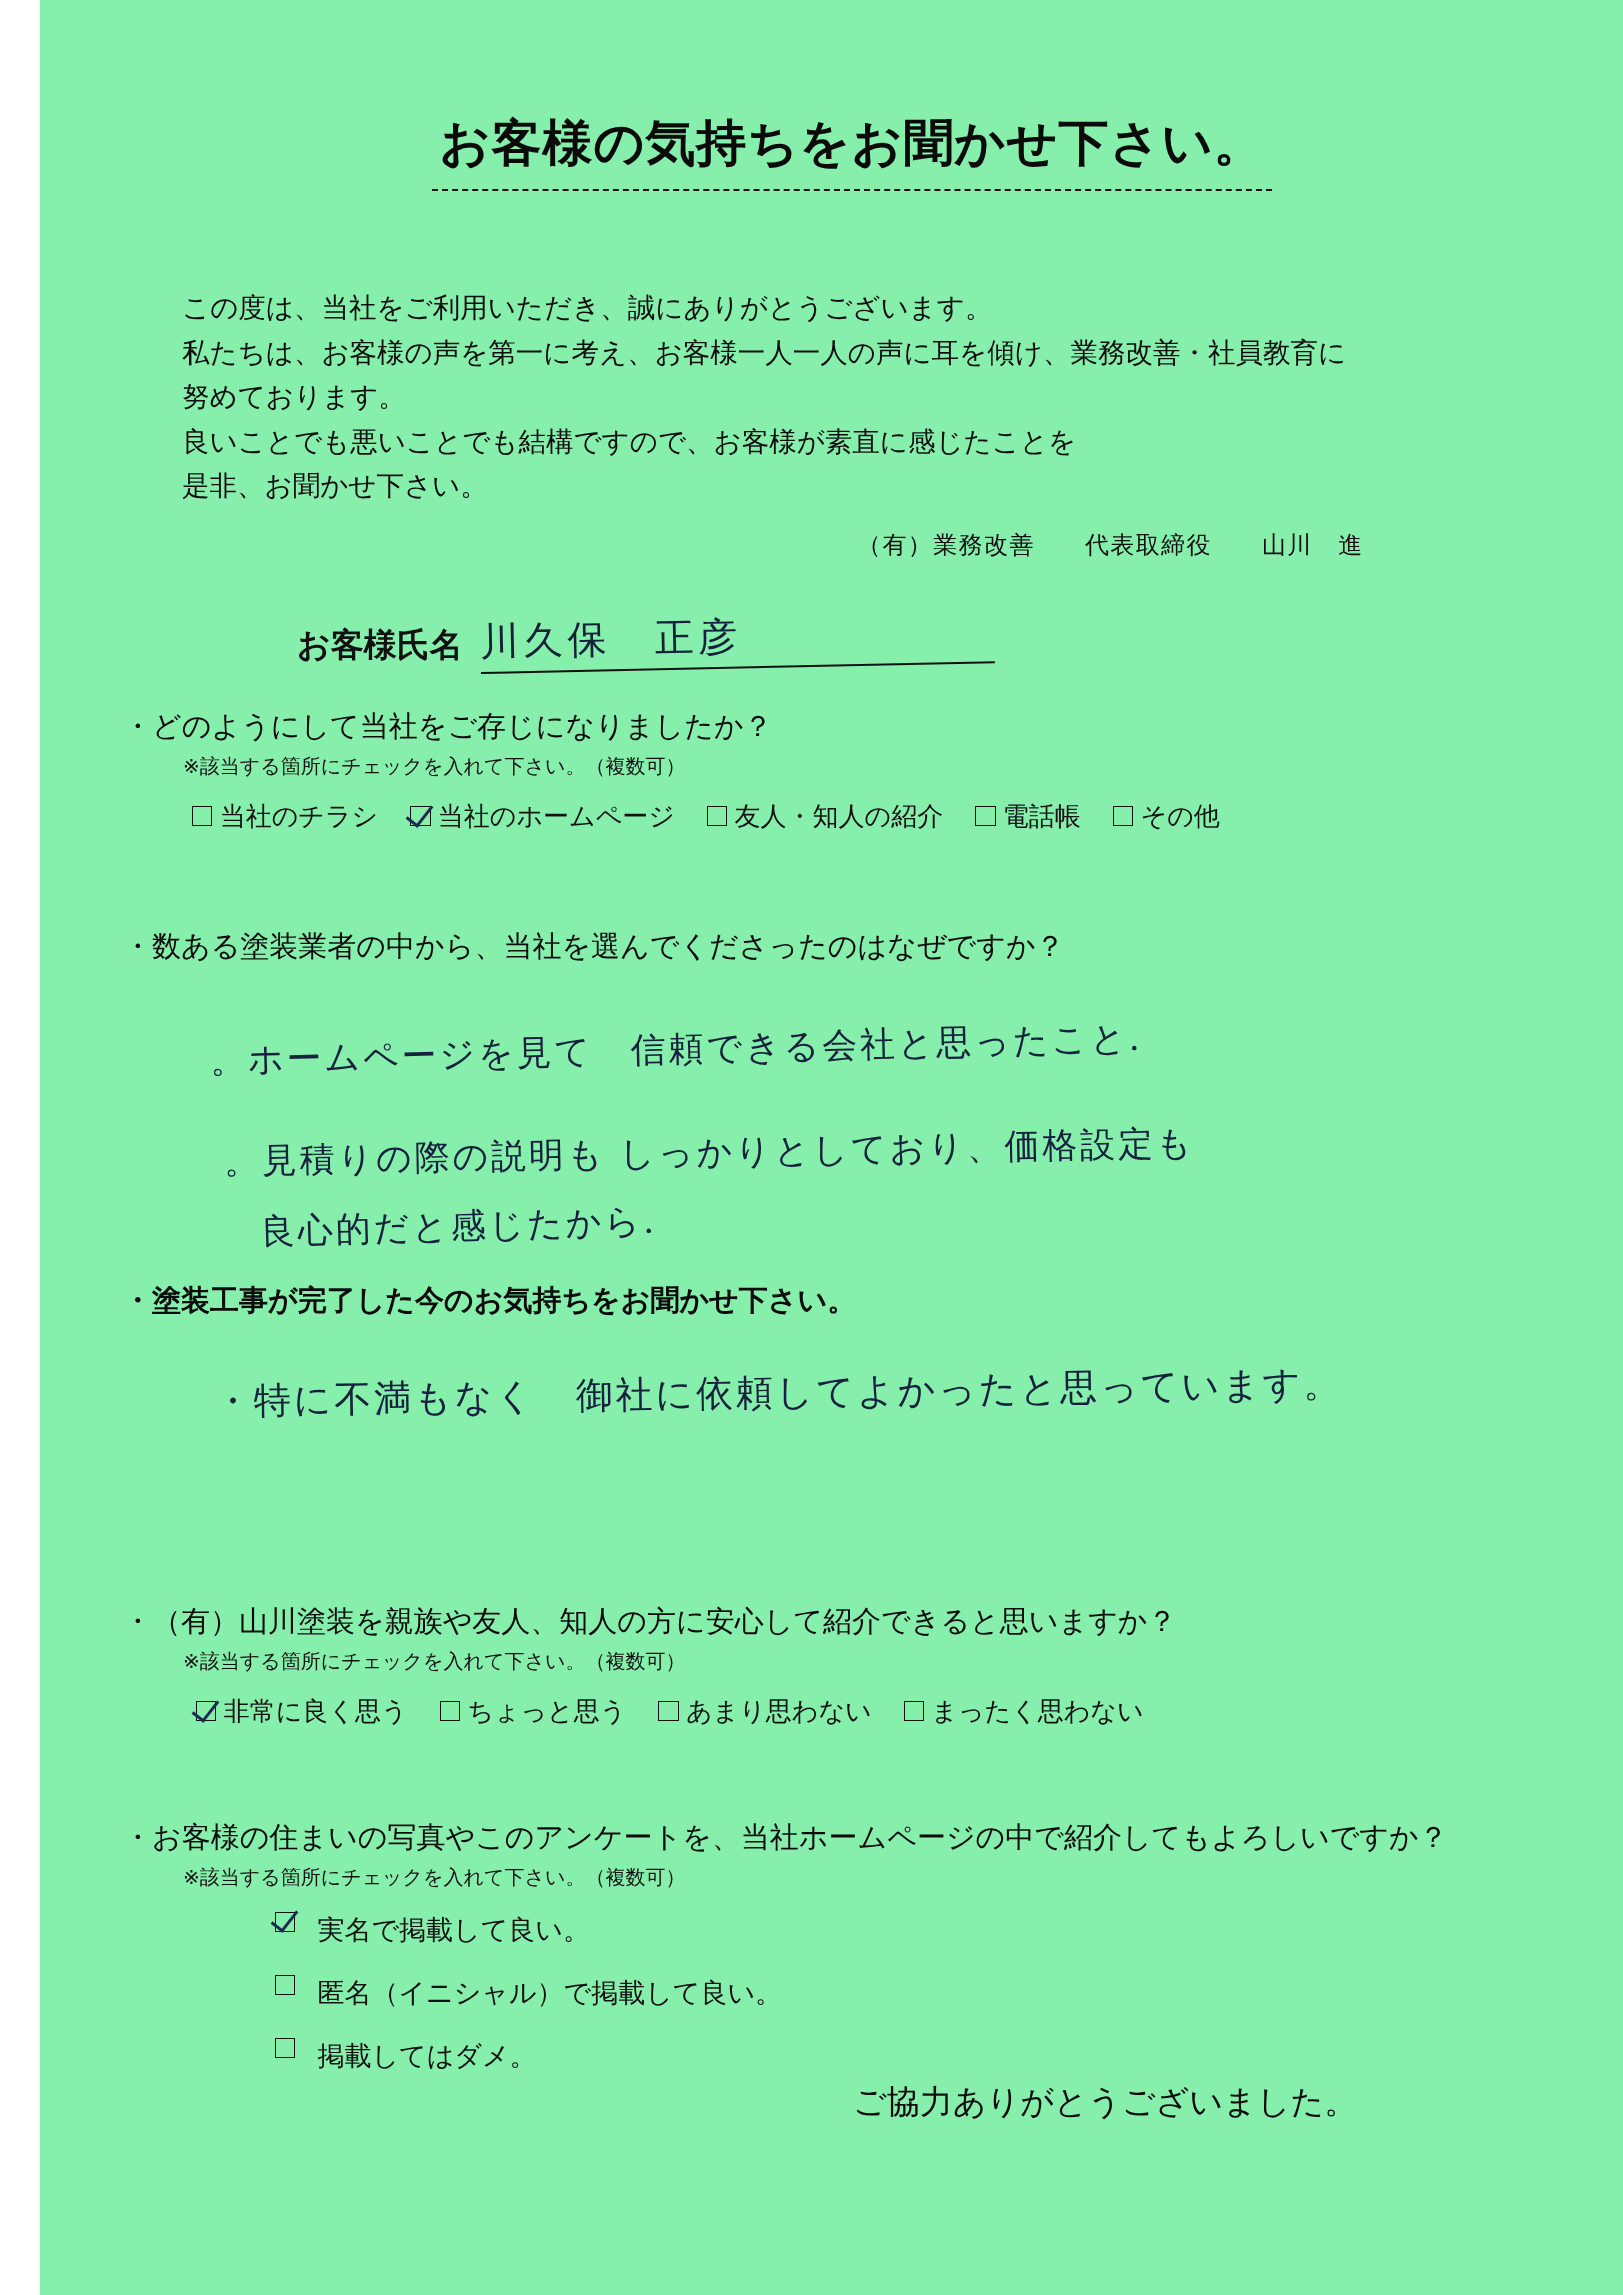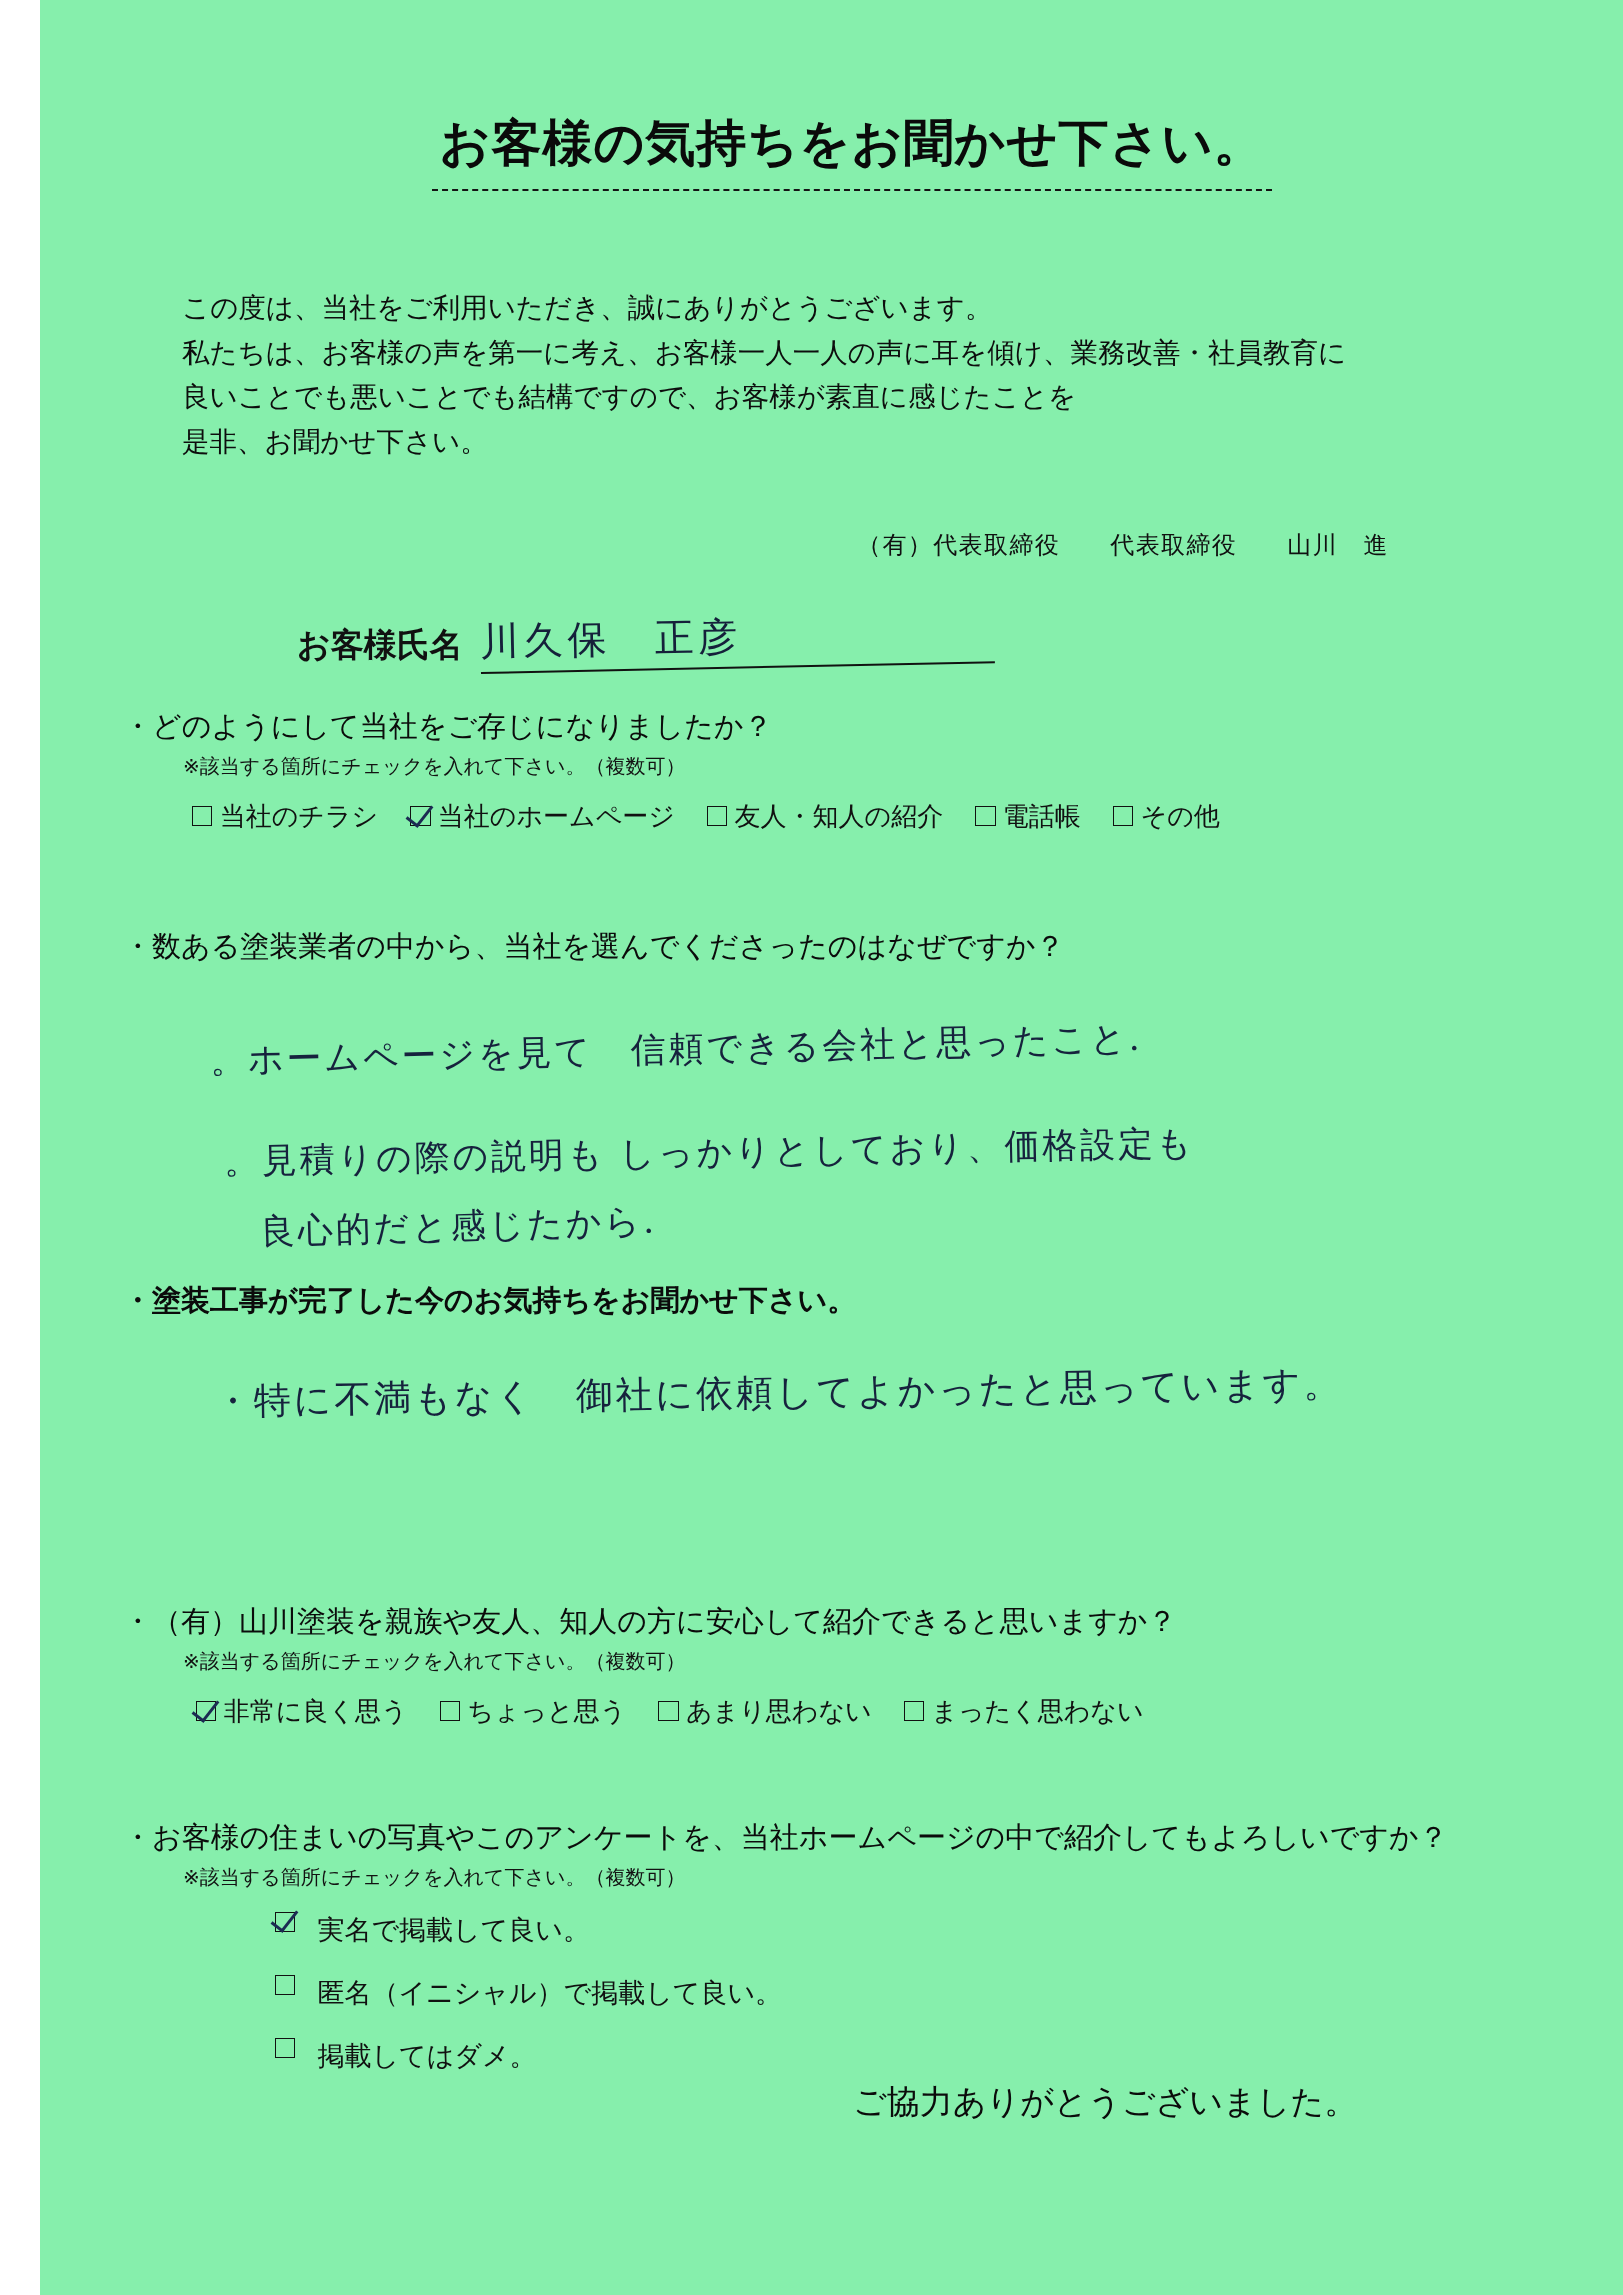--- a/index.html
+++ b/index.html
@@ -181,26 +181,27 @@
 <div class="page">
 
   <div class="title-wrap">
     <div class="doc-title">お客様の気持ちをお聞かせ下さい。</div>
     <div class="title-rule"></div>
   </div>
 
   <div class="intro">
     <div>この度は、当社をご利用いただき、誠にありがとうございます。</div>
     <div>私たちは、お客様の声を第一に考え、お客様一人一人の声に耳を傾け、業務改善・社員教育に</div>
+    <div>努めております。</div>
     <div>良いことでも悪いことでも結構ですので、お客様が素直に感じたことを</div>
     <div>是非、お聞かせ下さい。</div>
   </div>
 
   <div class="signature">
-    <span>（有）代表取締役</span>
+    <span>（有）業務改善</span>
     <span class="gap"></span>
     <span>代表取締役</span>
     <span class="gap"></span>
     <span>山川　進</span>
   </div>
 
   <div class="name-row">
     <div class="name-label">お客様氏名</div>
     <div class="name-value">川久保　正彦</div>
   </div>

